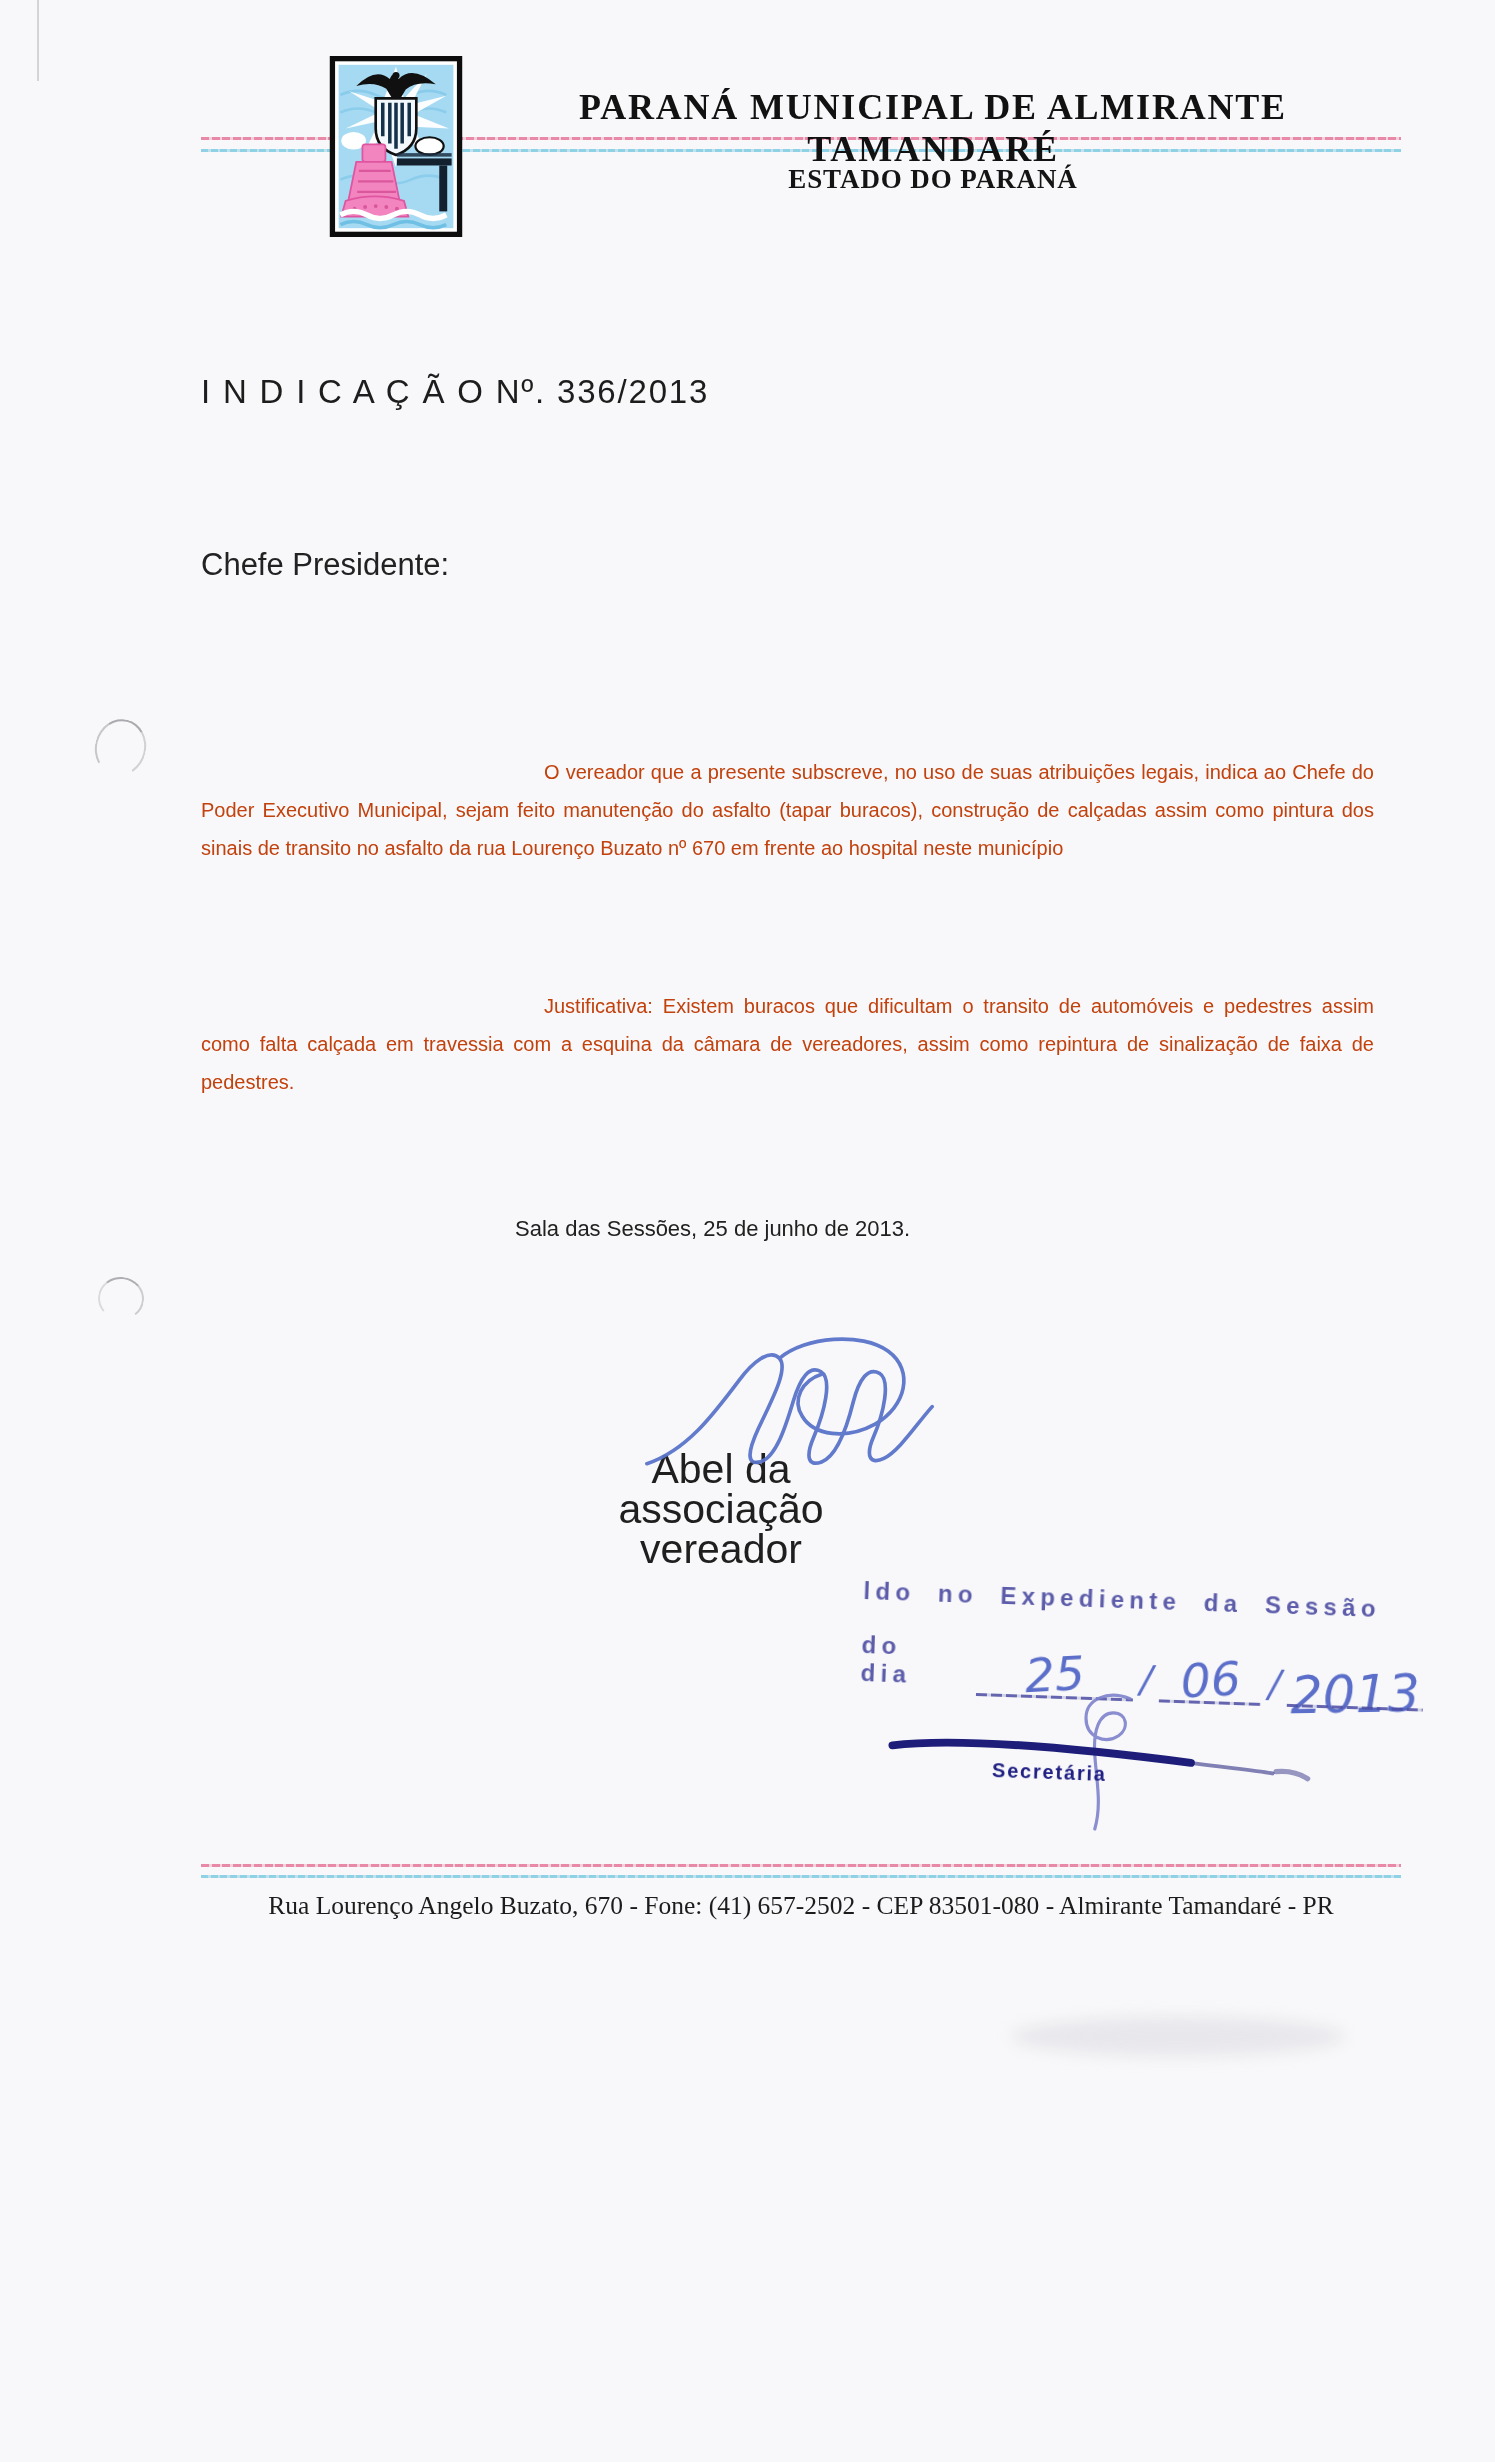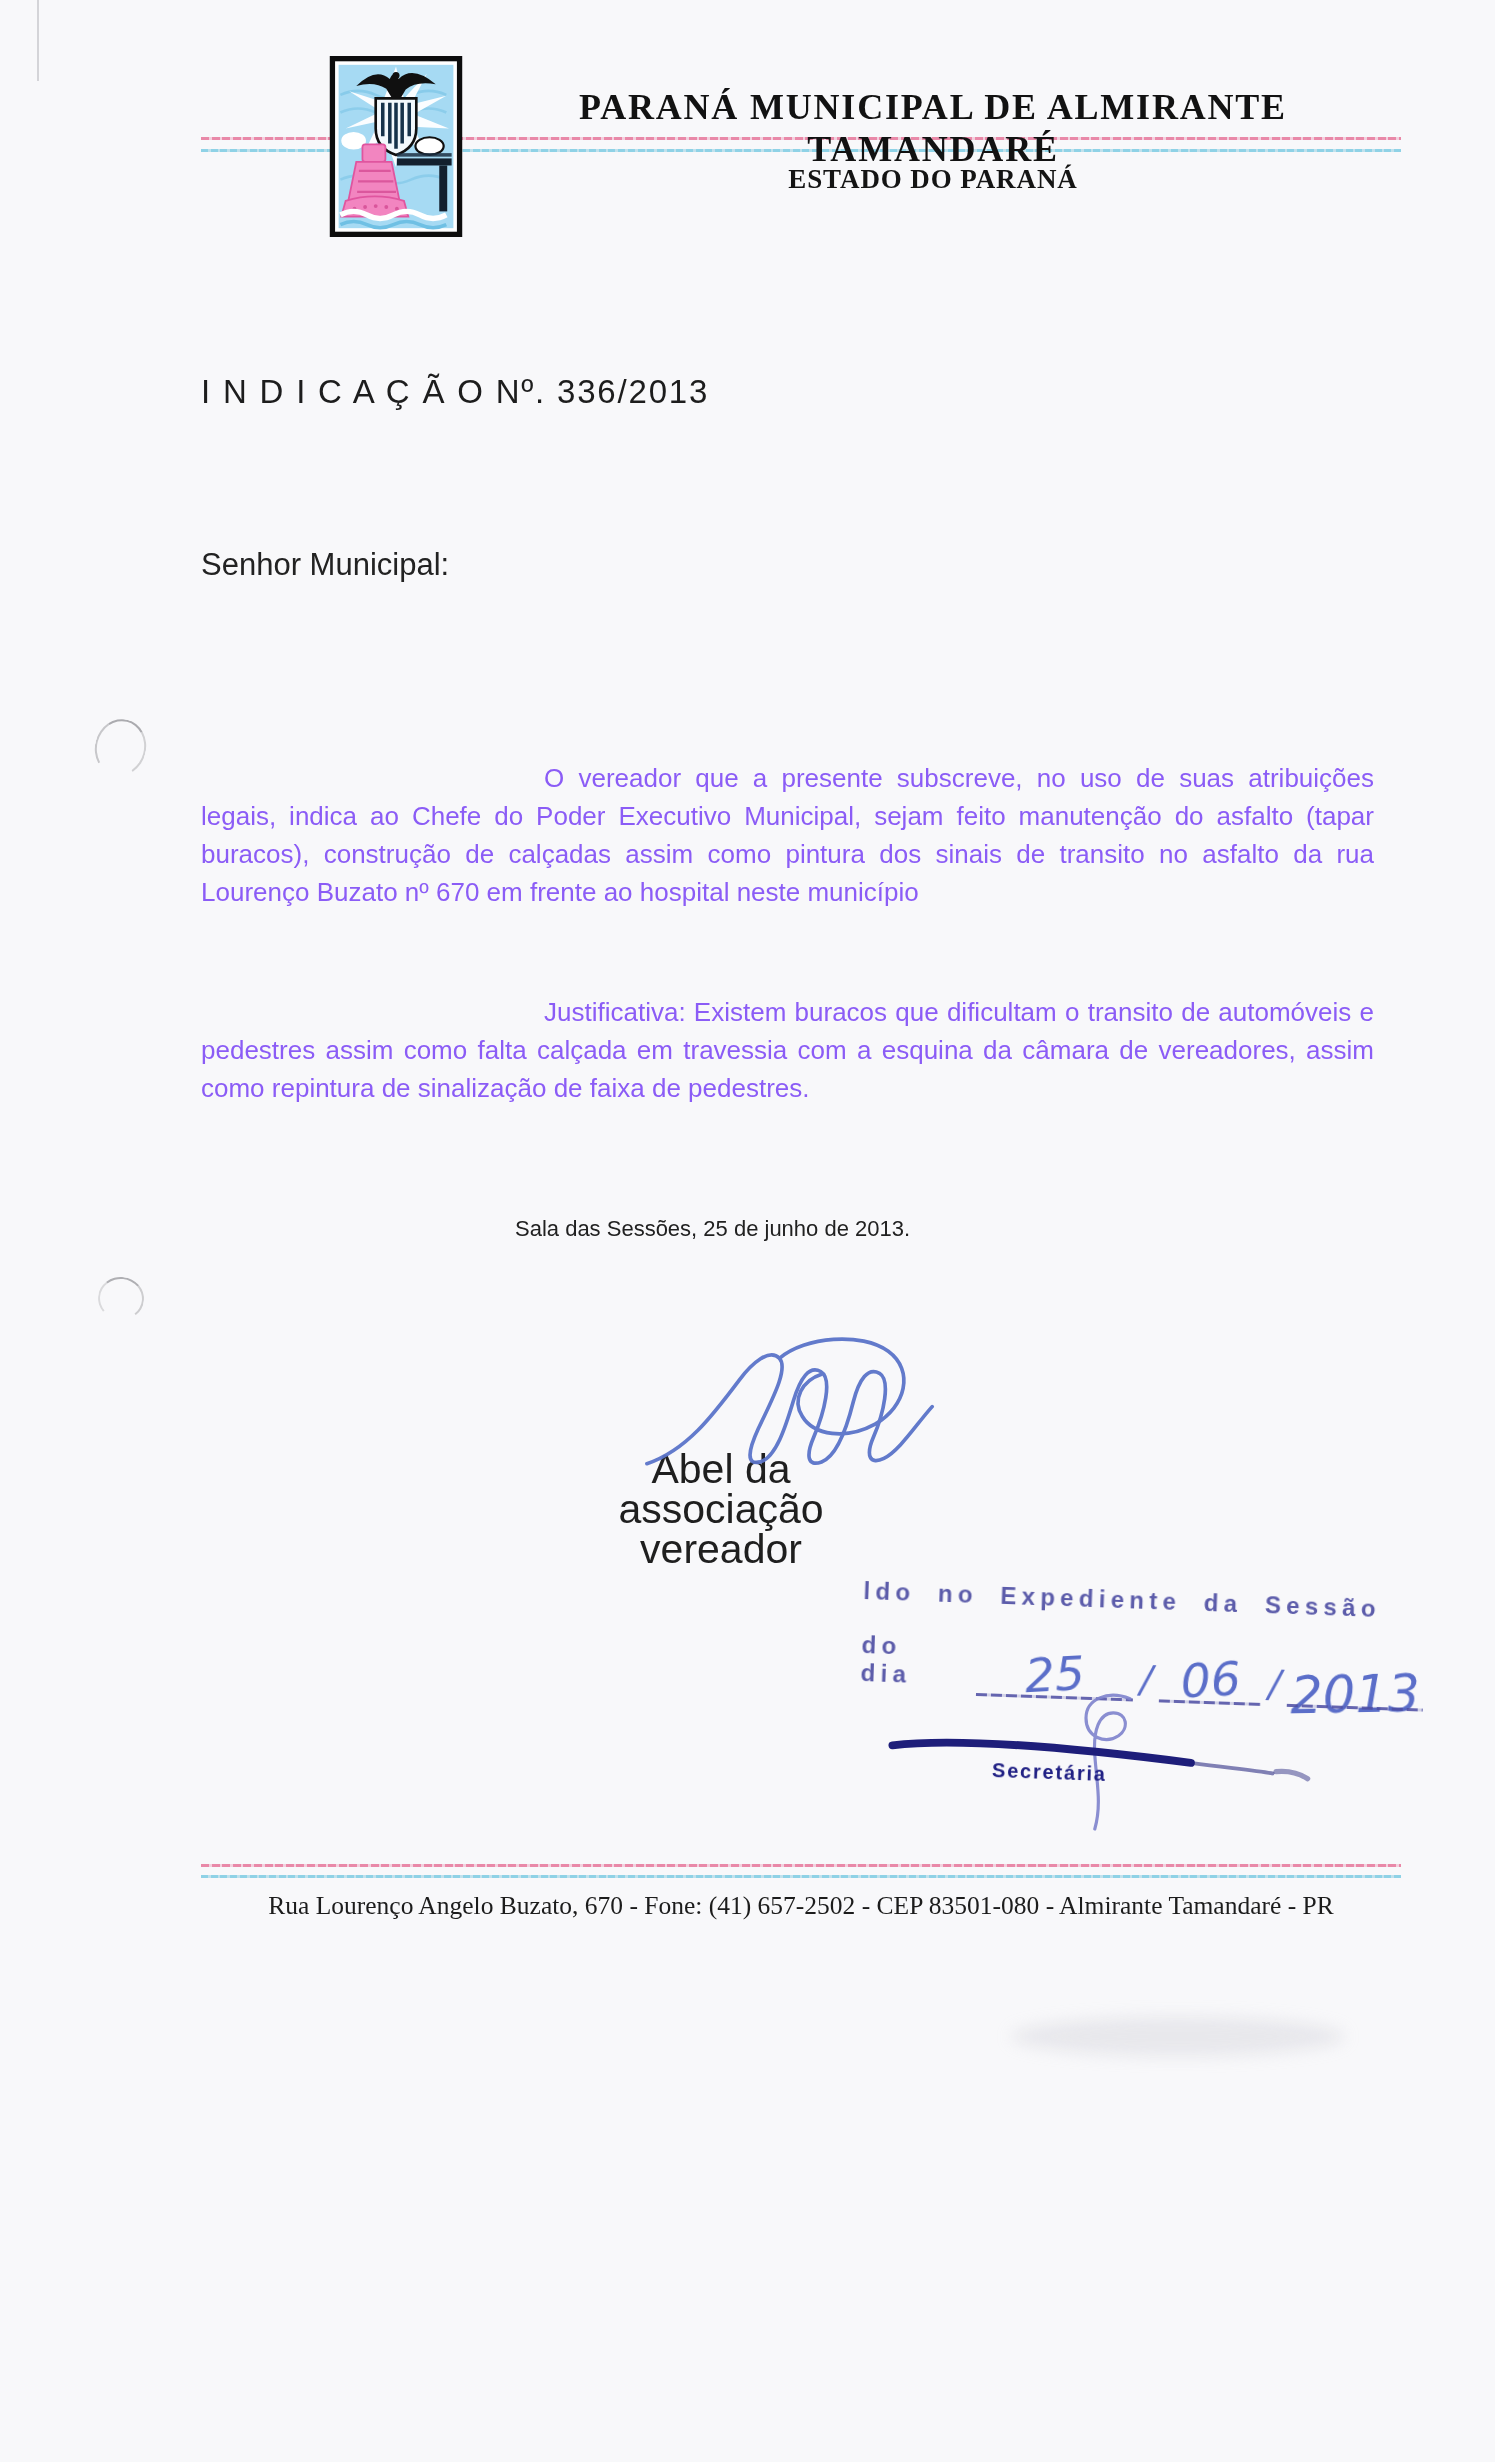--- a/index.html
+++ b/index.html
@@ -32,22 +32,22 @@
   }
   .logo{position:absolute;left:329px;top:56px;width:134px;height:181px;z-index:3;}
   
   .doc-title{
     position:absolute;left:201px;top:343px;
     font-size:33px;letter-spacing:1.8px;color:#1d1d1d;margin-top:30px;
   }
   .salutation{position:absolute;left:201px;top:547px;font-size:31px;color:#222;}
   .para{
     position:absolute;left:201px;width:1173px;
-    font-size:26px;line-height:38px;
-    text-align:justify;text-indent:343px;color:#8b5cf6;
+    font-size:20px;line-height:38px;
+    text-align:justify;text-indent:343px;color:#c2410c;
   }
   .para1{top:733px;}
   .para2{top:967px;}
   .session-line{position:absolute;left:515px;top:1216px;font-size:22px;color:#212121;}
   
   .sig-svg{position:absolute;left:607px;top:1332px;width:387px;height:158px;z-index:2;}
   .signer{position:absolute;left:545px;top:1449px;width:352px;text-align:center;
           font-size:41px;line-height:40px;color:#1f1f1f;}
   
   .stamp{
@@ -146,21 +146,21 @@
         <circle cx="76" cy="173" r="2.2"></circle>
     </g>
     <path d="M12 180 q15 -8 30 0 t30 0 t30 0 t30 0" stroke="#ffffff" stroke-width="6" fill="none"></path>
     <path d="M12 191 q15 -7 30 0 t30 0 t30 0 t30 0" stroke="#6fc0e4" stroke-width="4" fill="none"></path>
   </svg>
 
   <div class="org-name">PARANÁ MUNICIPAL DE ALMIRANTE TAMANDARÉ</div>
   <div class="state-name">ESTADO DO PARANÁ</div>
 
   <div class="doc-title">I N D I C A Ç Ã O Nº. 336/2013</div>
-  <div class="salutation">Senhor Municipal:</div>
+  <div class="salutation">Chefe Presidente:</div>
   <p class="para para1">O vereador que a presente subscreve, no uso de suas atribuições legais, indica ao Chefe do Poder Executivo Municipal, sejam feito manutenção do asfalto (tapar buracos), construção de calçadas assim como pintura dos sinais de transito no asfalto da rua Lourenço Buzato nº 670 em frente ao hospital neste município</p>
   <p class="para para2">Justificativa: Existem buracos que dificultam o transito de automóveis e pedestres assim como falta calçada em travessia com a esquina da câmara de vereadores, assim como repintura de sinalização de faixa de pedestres.</p>
   <div class="session-line">Sala das Sessões, 25 de junho de 2013.</div>
 
   <svg class="sig-svg" viewBox="0 0 440 180" aria-hidden="true">
     <g fill="none" stroke="#5b74c9" stroke-width="4.2" stroke-linecap="round" opacity=".95">
       <path d="M45 150 C 90 135,120 95,150 55 C 165 35,185 18,196 30 C 207 42,186 80,172 110 C 160 136,158 152,174 148 C 192 143,203 108,212 78 C 220 52,230 38,243 45 C 257 53,247 92,235 120 C 226 141,228 154,244 148 C 262 141,273 108,280 80 C 287 53,297 40,310 47 C 323 55,315 92,303 120 C 294 141,299 152,315 144 C 333 135,352 105,370 85"></path>
       <path d="M196 30 C 225 5,290 0,320 22 C 350 44,340 85,305 105 C 272 123,235 118,222 96 C 210 77,222 55,244 48"></path>
     </g>
   </svg>

